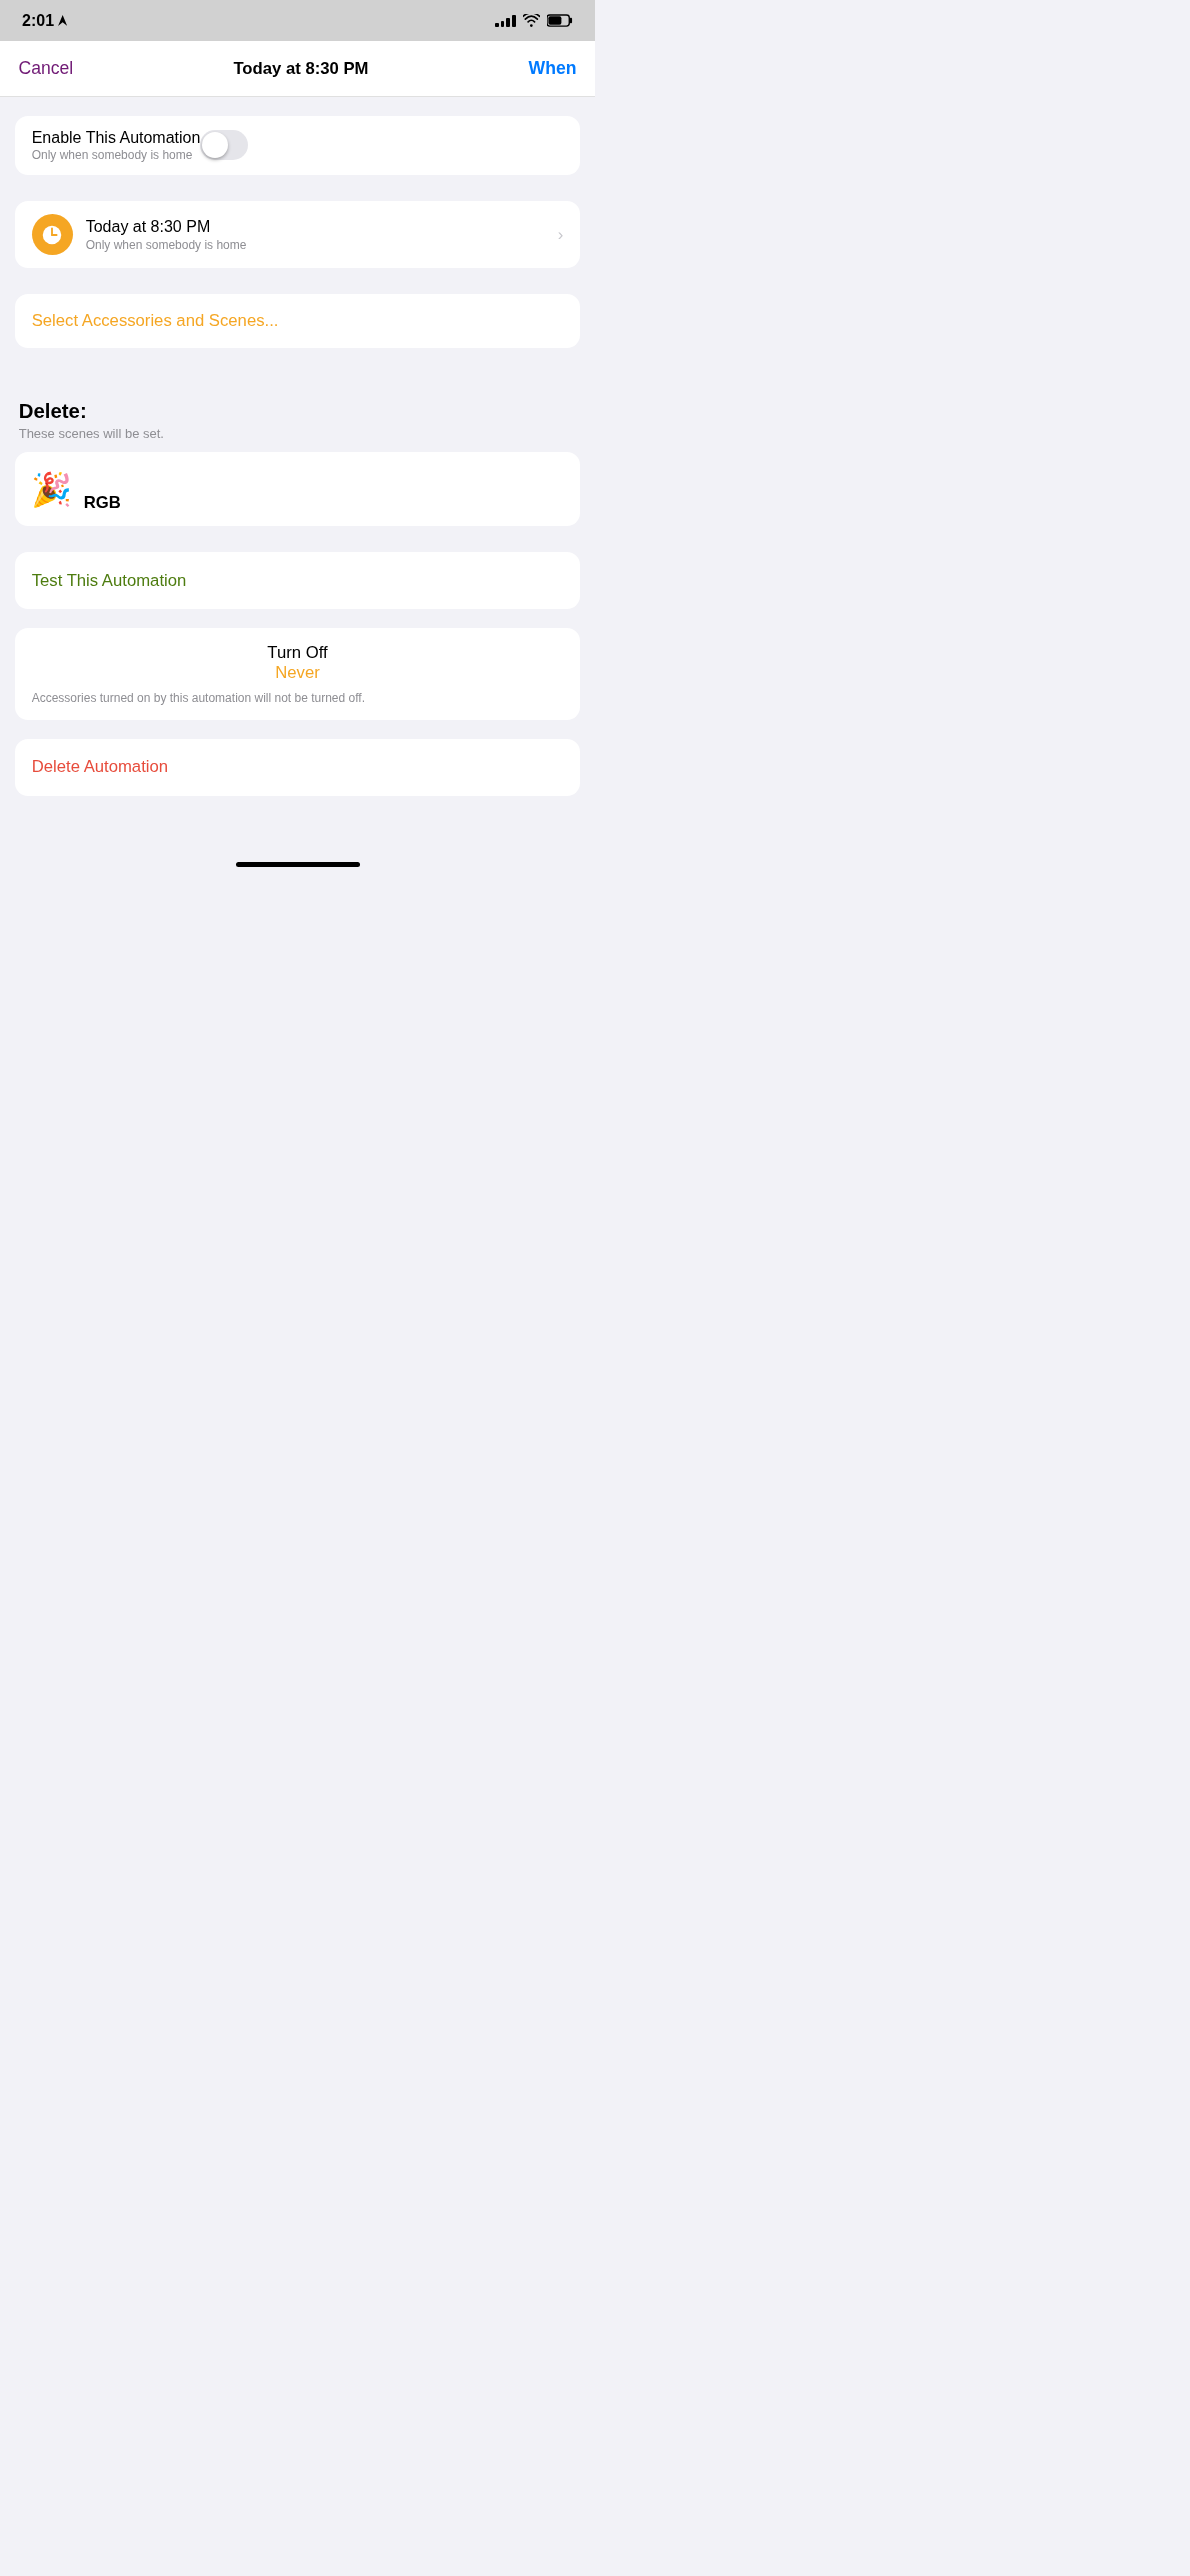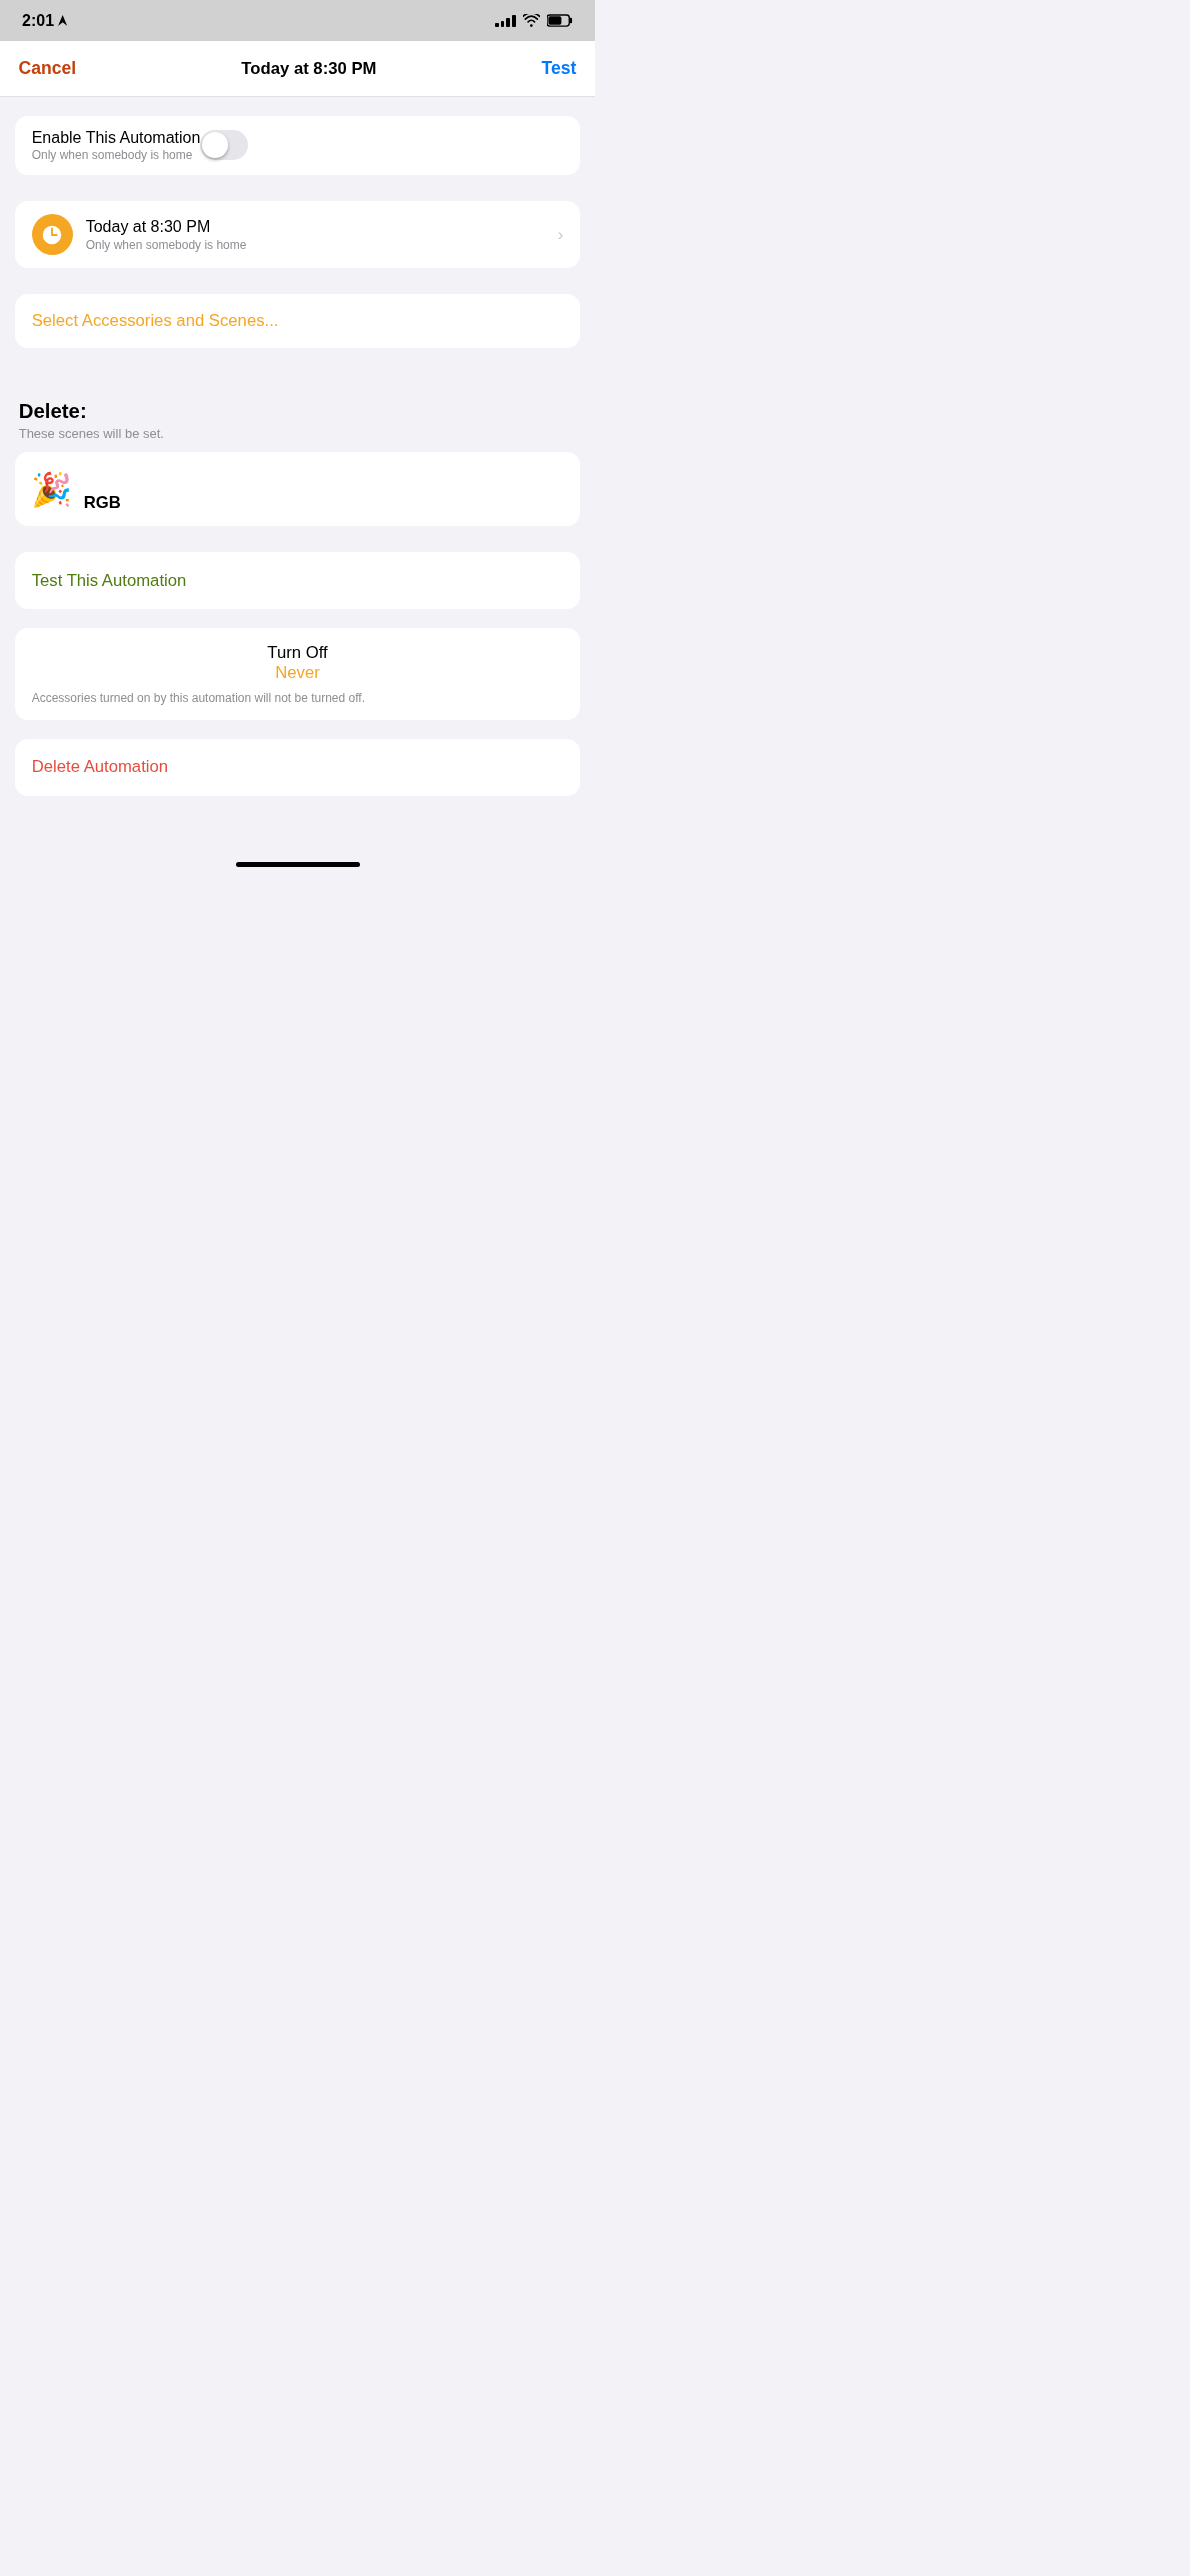--- a/index.html
+++ b/index.html
@@ -53,22 +53,22 @@
       background: #fff;
       height: 56px;
       display: flex;
       align-items: center;
       justify-content: space-between;
       padding: 0 18.5px;
       border-bottom: 0.9px solid #e0e0e0;
     }
     .nav-cancel {
       font-size: 17.6px;
-      color: #c2410c;
-      font-weight: 700;
+      color: #701a75;
+      font-weight: 400;
       cursor: pointer;
     }
     .nav-title {
       font-size: 16.7px;
       font-weight: 600;
       color: #000;
     }
     .nav-done {
       font-size: 17.6px;
       color: #007aff;
@@ -307,21 +307,21 @@
         <rect x="24.5" y="4" width="2.5" height="6" rx="1" fill="#000"></rect>
         <rect x="1.5" y="2.5" width="14" height="9" rx="2" fill="#000"></rect>
       </svg>
     </div>
   </div>
 </div>
 
 <div class="nav-bar">
   <span class="nav-cancel">Cancel</span>
   <span class="nav-title">Today at 8:30 PM</span>
-  <span class="nav-done">Test</span>
+  <span class="nav-done">When</span>
 </div>
 
 <div class="content">
 
   <div class="card enable-card">
     <div class="enable-text-group">
       <div class="enable-title">Enable This Automation</div>
       <div class="enable-subtitle">Only when somebody is home</div>
     </div>
     <div class="toggle">

